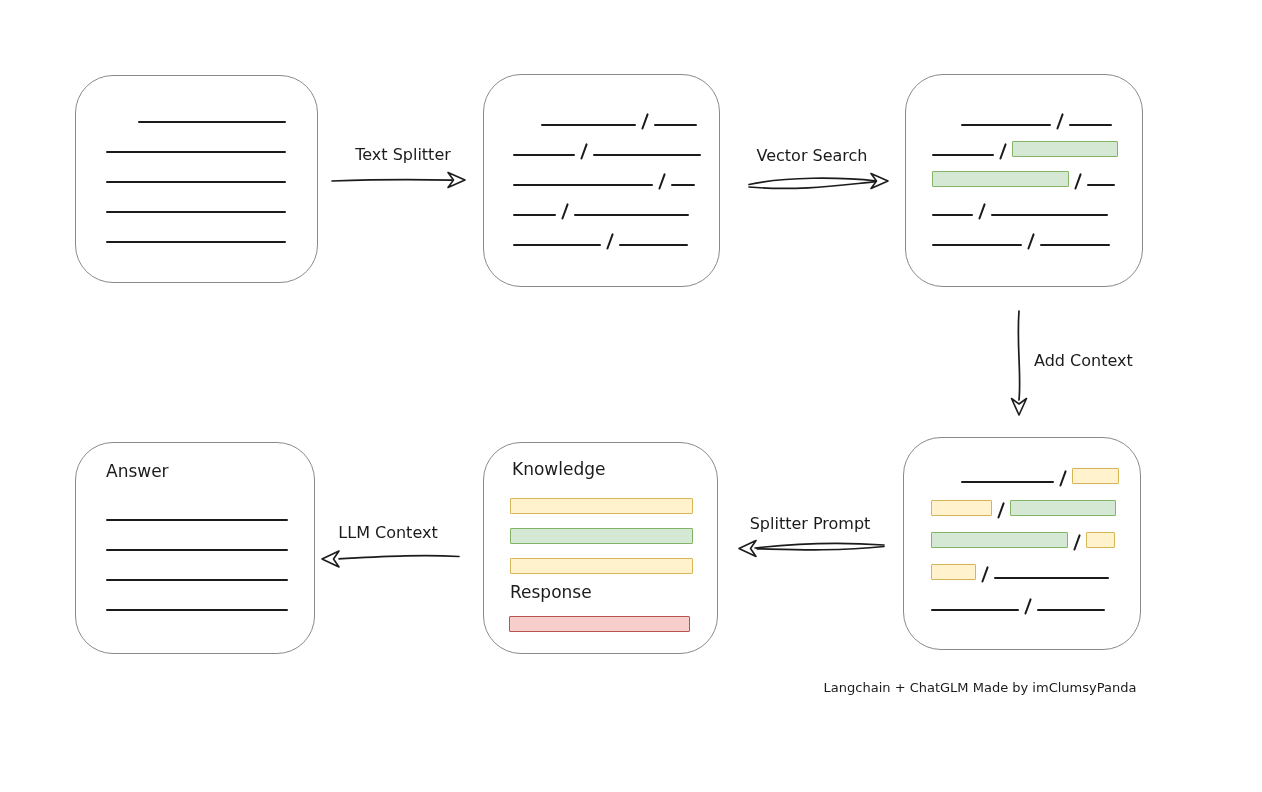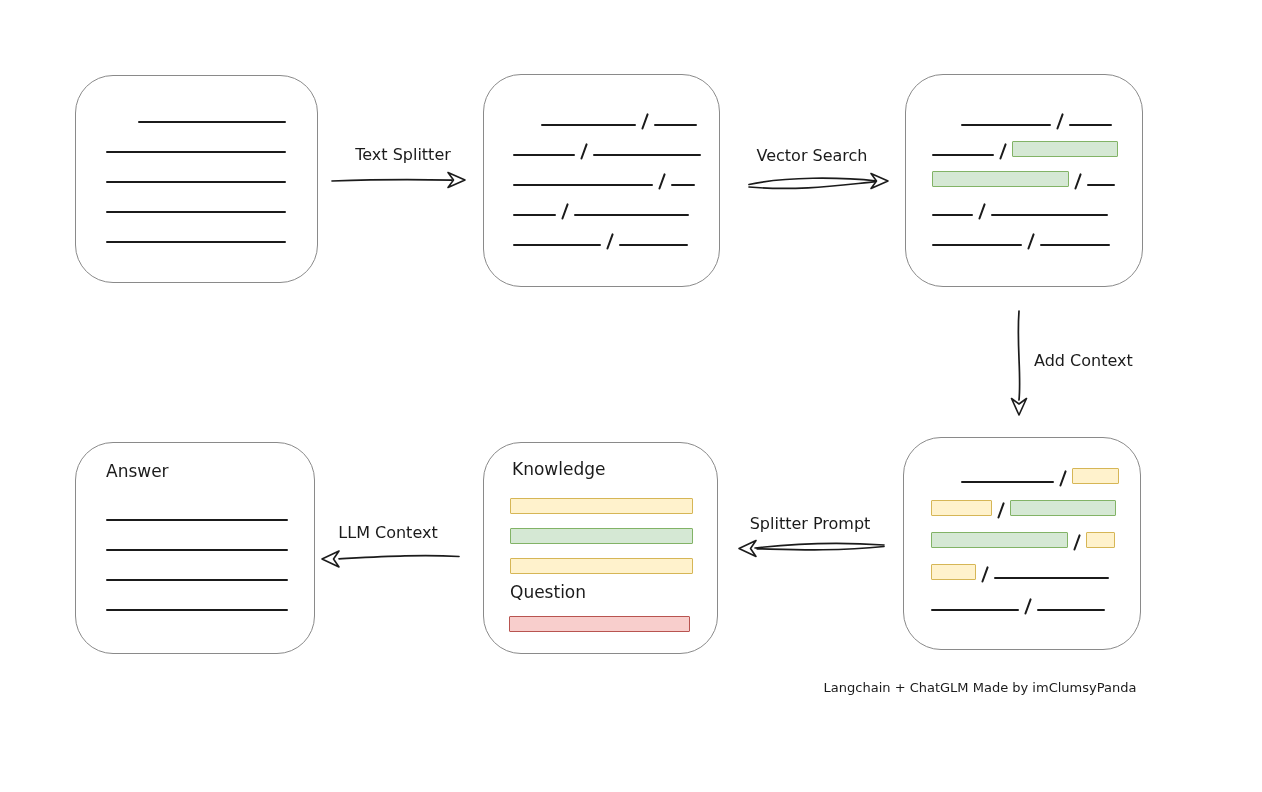--- a/index.html
+++ b/index.html
@@ -169,21 +169,21 @@
         <div class="row">
           <span class="seg-chip" style="width: 181px; background: rgb(255, 242, 204); border-color: rgb(214, 182, 86);"></span>
         </div>
         <div class="row">
           <span class="seg-chip" style="width: 181px; background: rgb(213, 232, 212); border-color: rgb(130, 179, 102);"></span>
         </div>
         <div class="row">
           <span class="seg-chip" style="width: 181px; background: rgb(255, 242, 204); border-color: rgb(214, 182, 86);"></span>
         </div>
       </div>
-    <div class="in-label" style="left:26px;top:139px;">Question</div>
+    <div class="in-label" style="left:26px;top:139px;">Response</div>
     <div class="rows rows-h30" style="left:25px;top:158px;">
         <div class="row">
           <span class="seg-chip" style="width: 179px; background: rgb(248, 206, 204); border-color: rgb(184, 84, 80);"></span>
         </div>
       </div>
   </div>
 
   <div class="node" style="left:75px;top:442px;width:240px;height:212px;">
     <div class="in-label" style="left:30px;top:18px;">Answer</div>
     <div class="rows rows-h30" style="left:30px;top:48px;">

